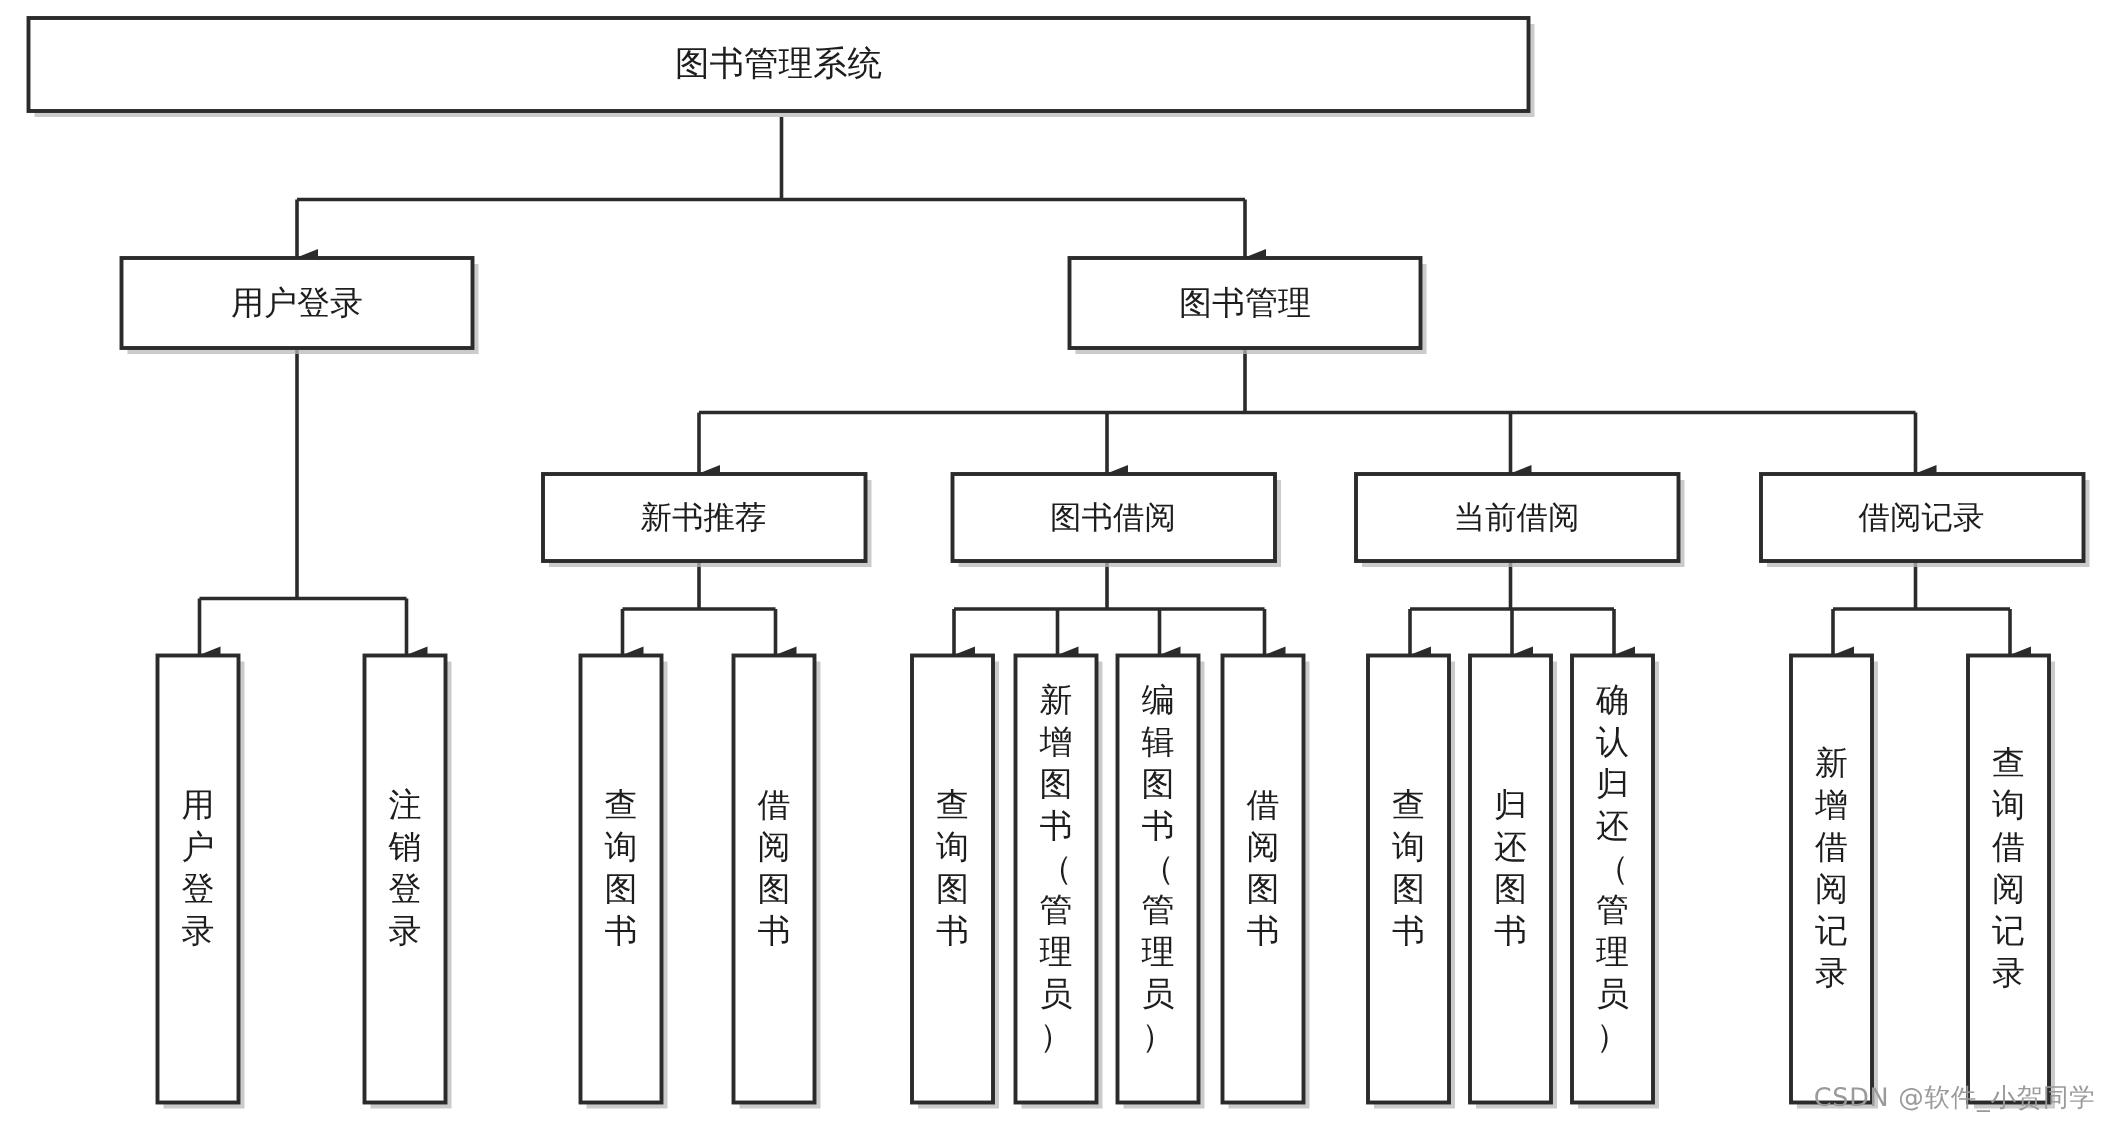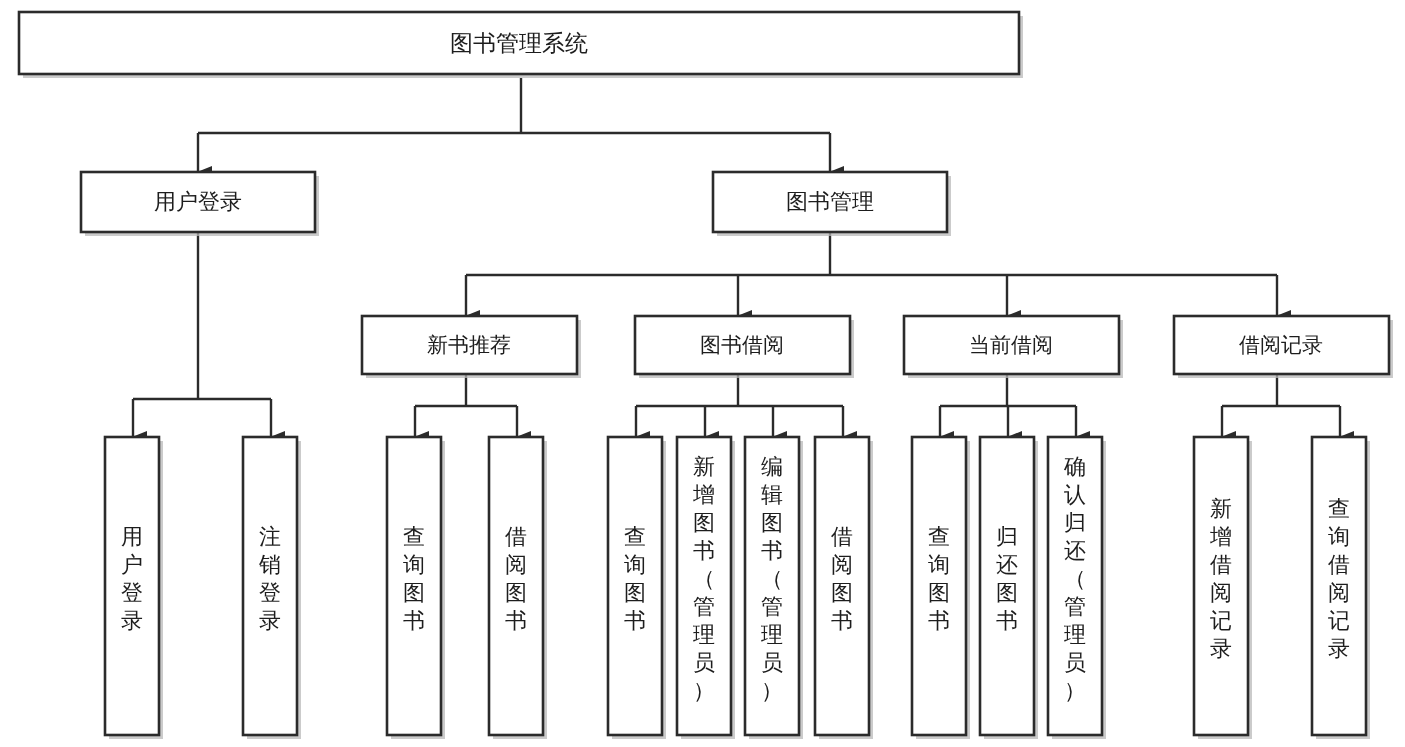--- a/index.html
+++ b/index.html
@@ -242,13 +242,14 @@
       </g>
 
       <g>
         <rect class="node-shadow" x="1316" y="441" width="54" height="298"></rect>
         <rect class="node-box" x="1312" y="437" width="54" height="298"></rect>
         <text class="leaf-label" x="1339"><tspan x="1339" y="516" text-anchor="middle">查</tspan><tspan x="1339" y="544" text-anchor="middle">询</tspan><tspan x="1339" y="572" text-anchor="middle">借</tspan><tspan x="1339" y="600" text-anchor="middle">阅</tspan><tspan x="1339" y="628" text-anchor="middle">记</tspan><tspan x="1339" y="656" text-anchor="middle">录</tspan></text>
       </g>
     </g>
   </svg>
 
+  <div class="watermark">CSDN @软件_小贺同学</div>
 </div>
 
 </body></html>

